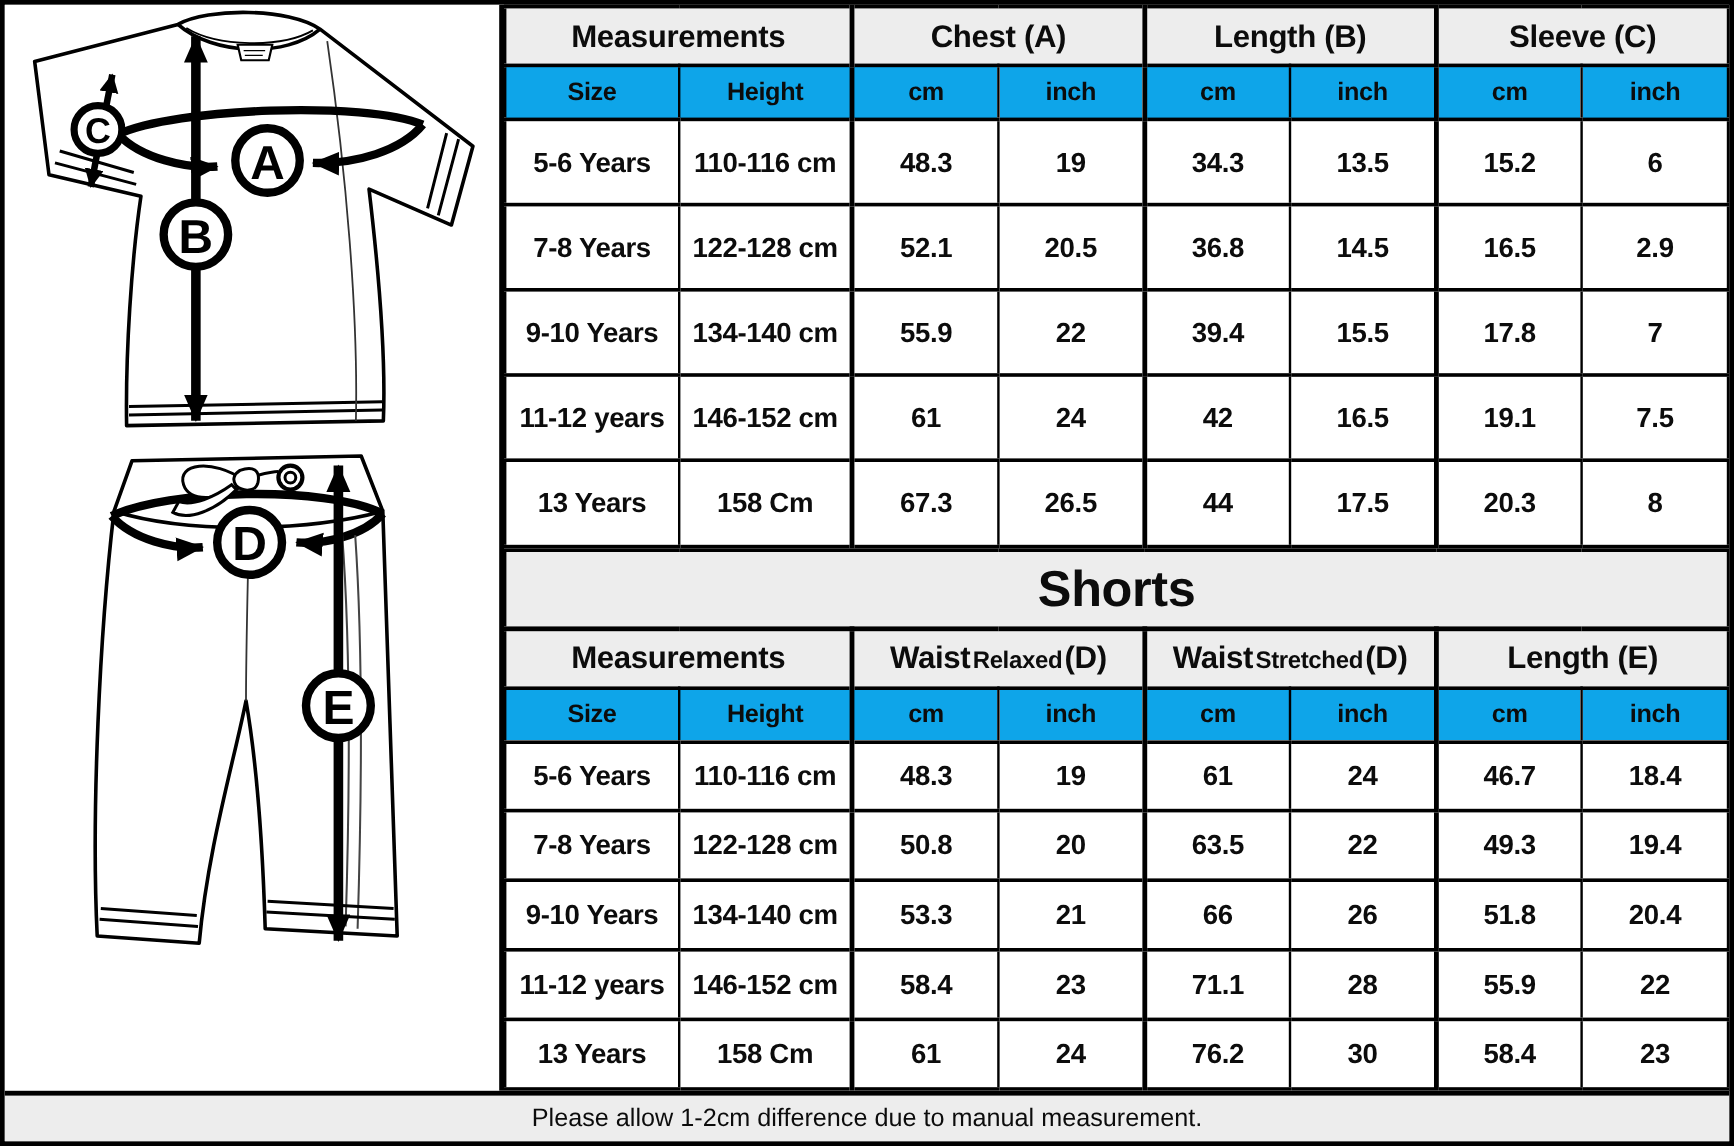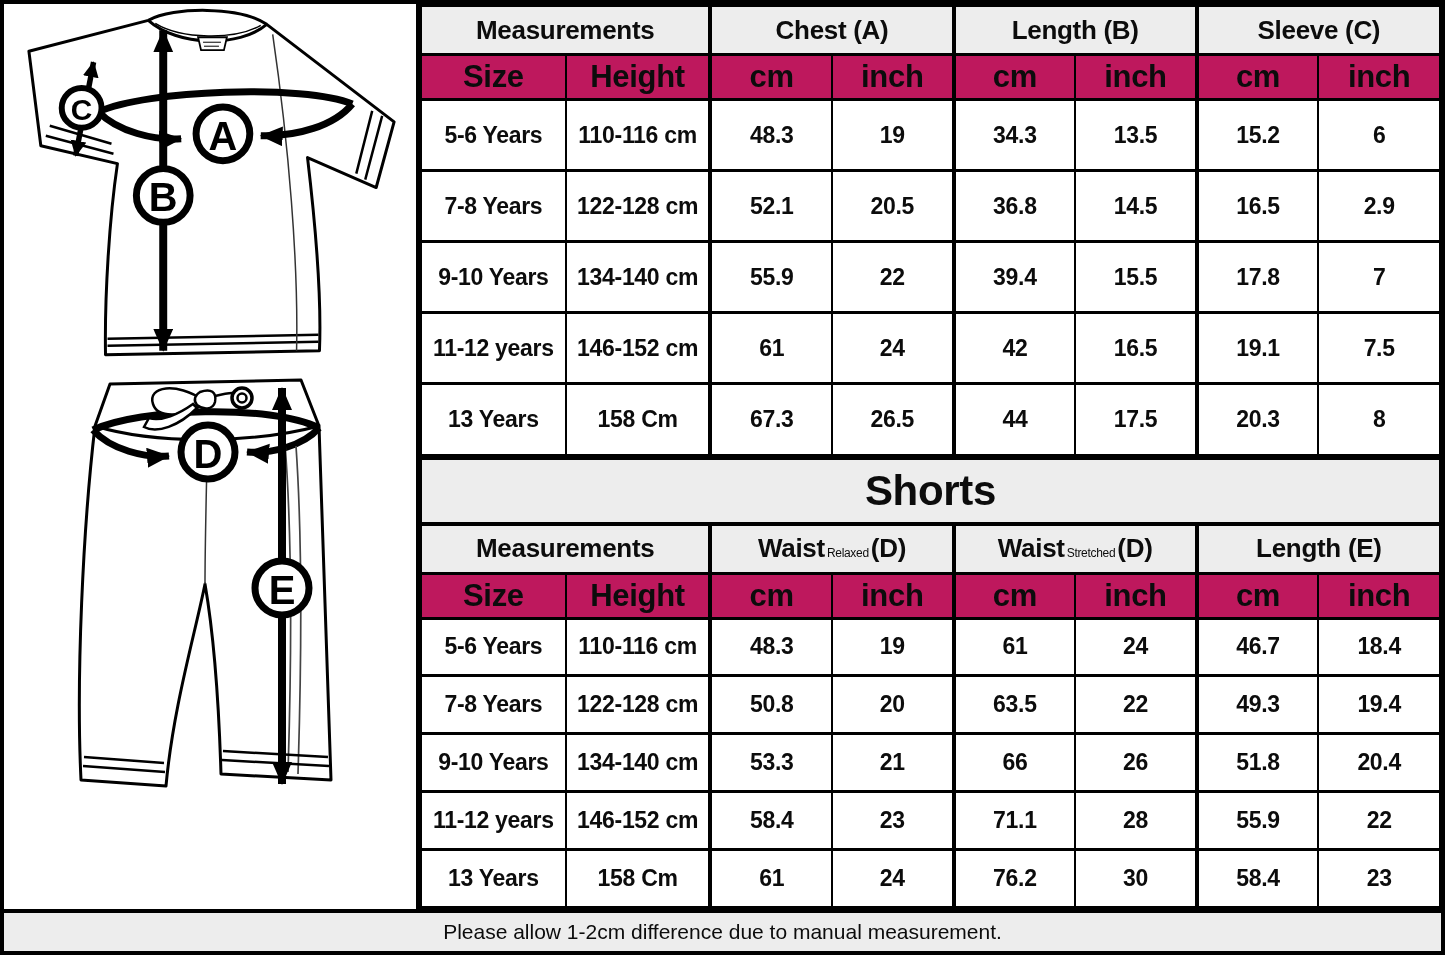--- a/index.html
+++ b/index.html
@@ -24,28 +24,28 @@
   .size-table th, .size-table td {
     border:2px solid #000; padding:0 2px; text-align:center; vertical-align:middle;
     letter-spacing:-0.3px; overflow:hidden; white-space:nowrap;
   }
   .banner-row th {
     background:#ededed; font-size:42px; font-weight:700; height:62px;
     border-bottom:4px solid #000; border-top:3px solid #000;
   }
   .grp-row th { background:#ededed; font-size:26px; font-weight:700; height:46px;
     border-top:3px solid #000; border-bottom:3px solid #000; }
-  .sub-row th { background:#be185d; font-size:31px; font-weight:700; height:42px;
+  .sub-row th { background:#0ea5e9; font-size:21px; font-weight:700; height:42px;
     border-bottom:3px solid #000; }
   .size-table tbody td {
     background:#fff; font-size:23px; font-weight:700; height:44px;
     border-top-width:3px; border-bottom-width:3px;
   }
   .grp-l { border-left-width:4px !important; }
-  .waist-small { font-size:12px; font-weight:400; padding:0 2px; }
+  .waist-small { font-size:20px; font-weight:700; padding:0 2px; }
   .footer-bar {
     flex:0 0 38px; background:#ededed; border-top:4px solid #000;
     display:flex; align-items:center; justify-content:center;
     font-size:21px; font-weight:400;
   }
   .art-panel svg { display:block; }
   .svg-letter { font-family:"Liberation Sans", sans-serif; font-weight:700; fill:#000; }
 </style>
 </head>
 <body>

